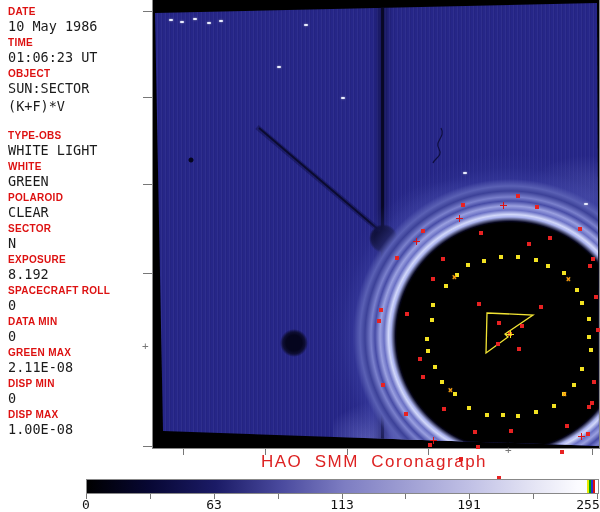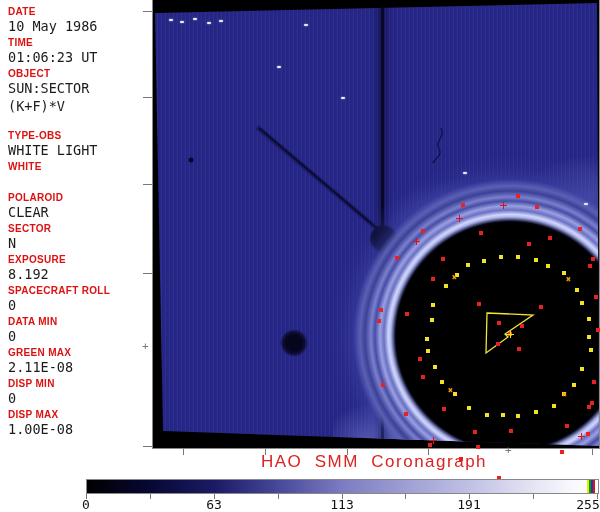--- a/index.html
+++ b/index.html
@@ -81,20 +81,21 @@
       </div>
       <div class="field">
         <div class="val">(K+F)*V</div>
       </div>
       <div class="field">
         <div class="lab">TYPE-OBS</div>
         <div class="val">WHITE LIGHT</div>
       </div>
       <div class="field">
         <div class="lab">WHITE</div>
+        <div class="val">GREEN</div>
       </div>
       <div class="field">
         <div class="lab">POLAROID</div>
         <div class="val">CLEAR</div>
       </div>
       <div class="field">
         <div class="lab">SECTOR</div>
         <div class="val">N</div>
       </div>
       <div class="field">

